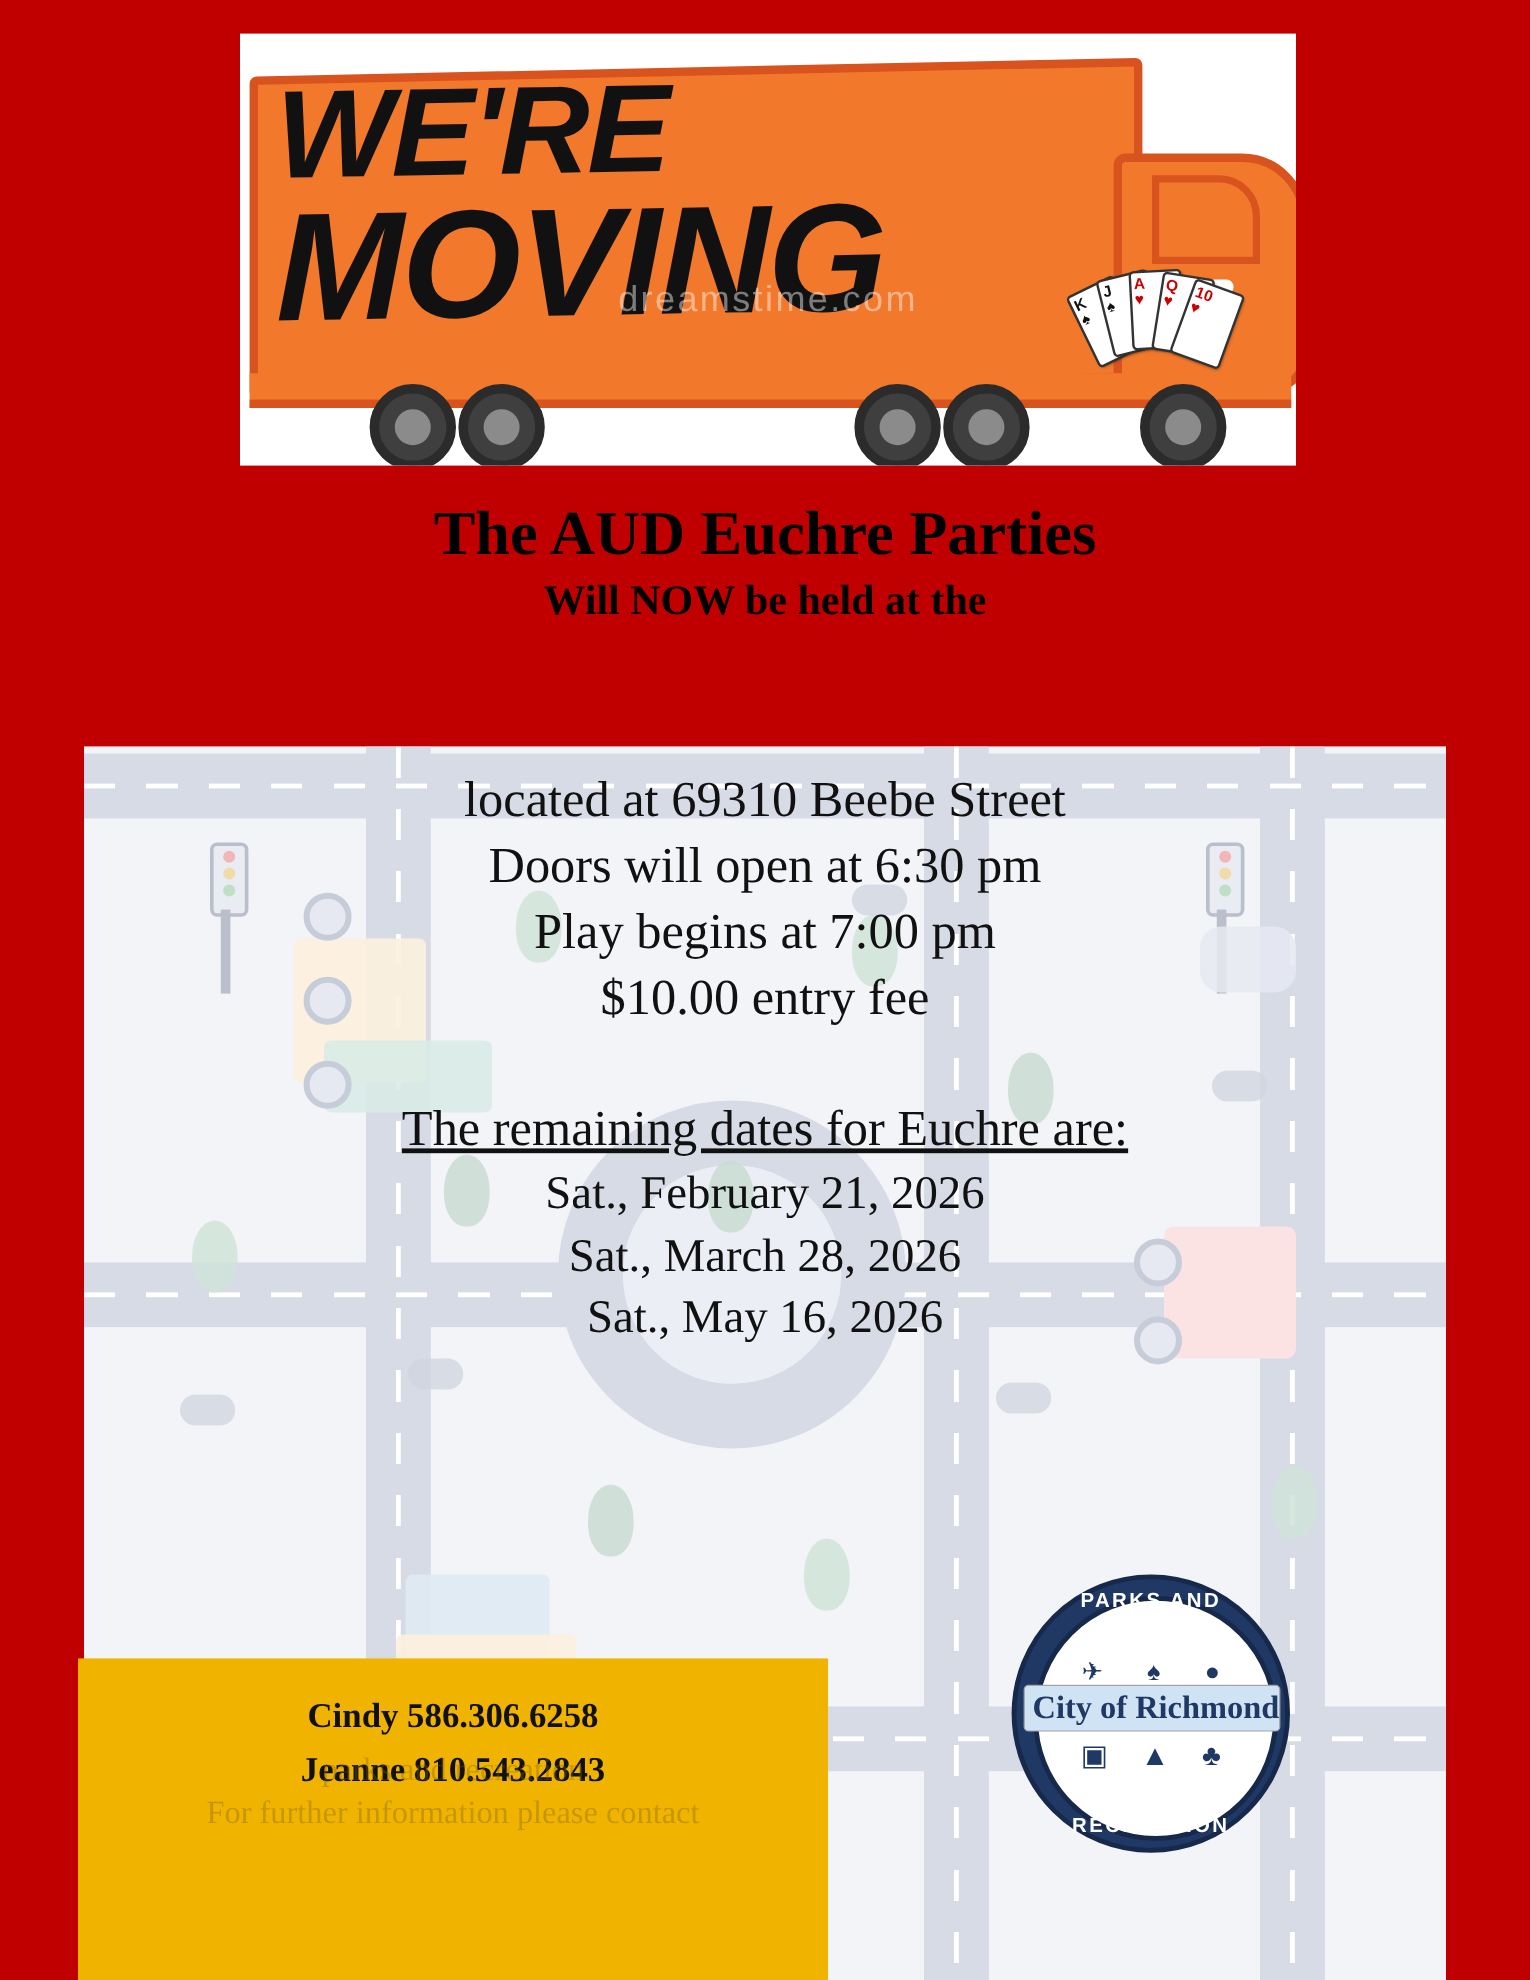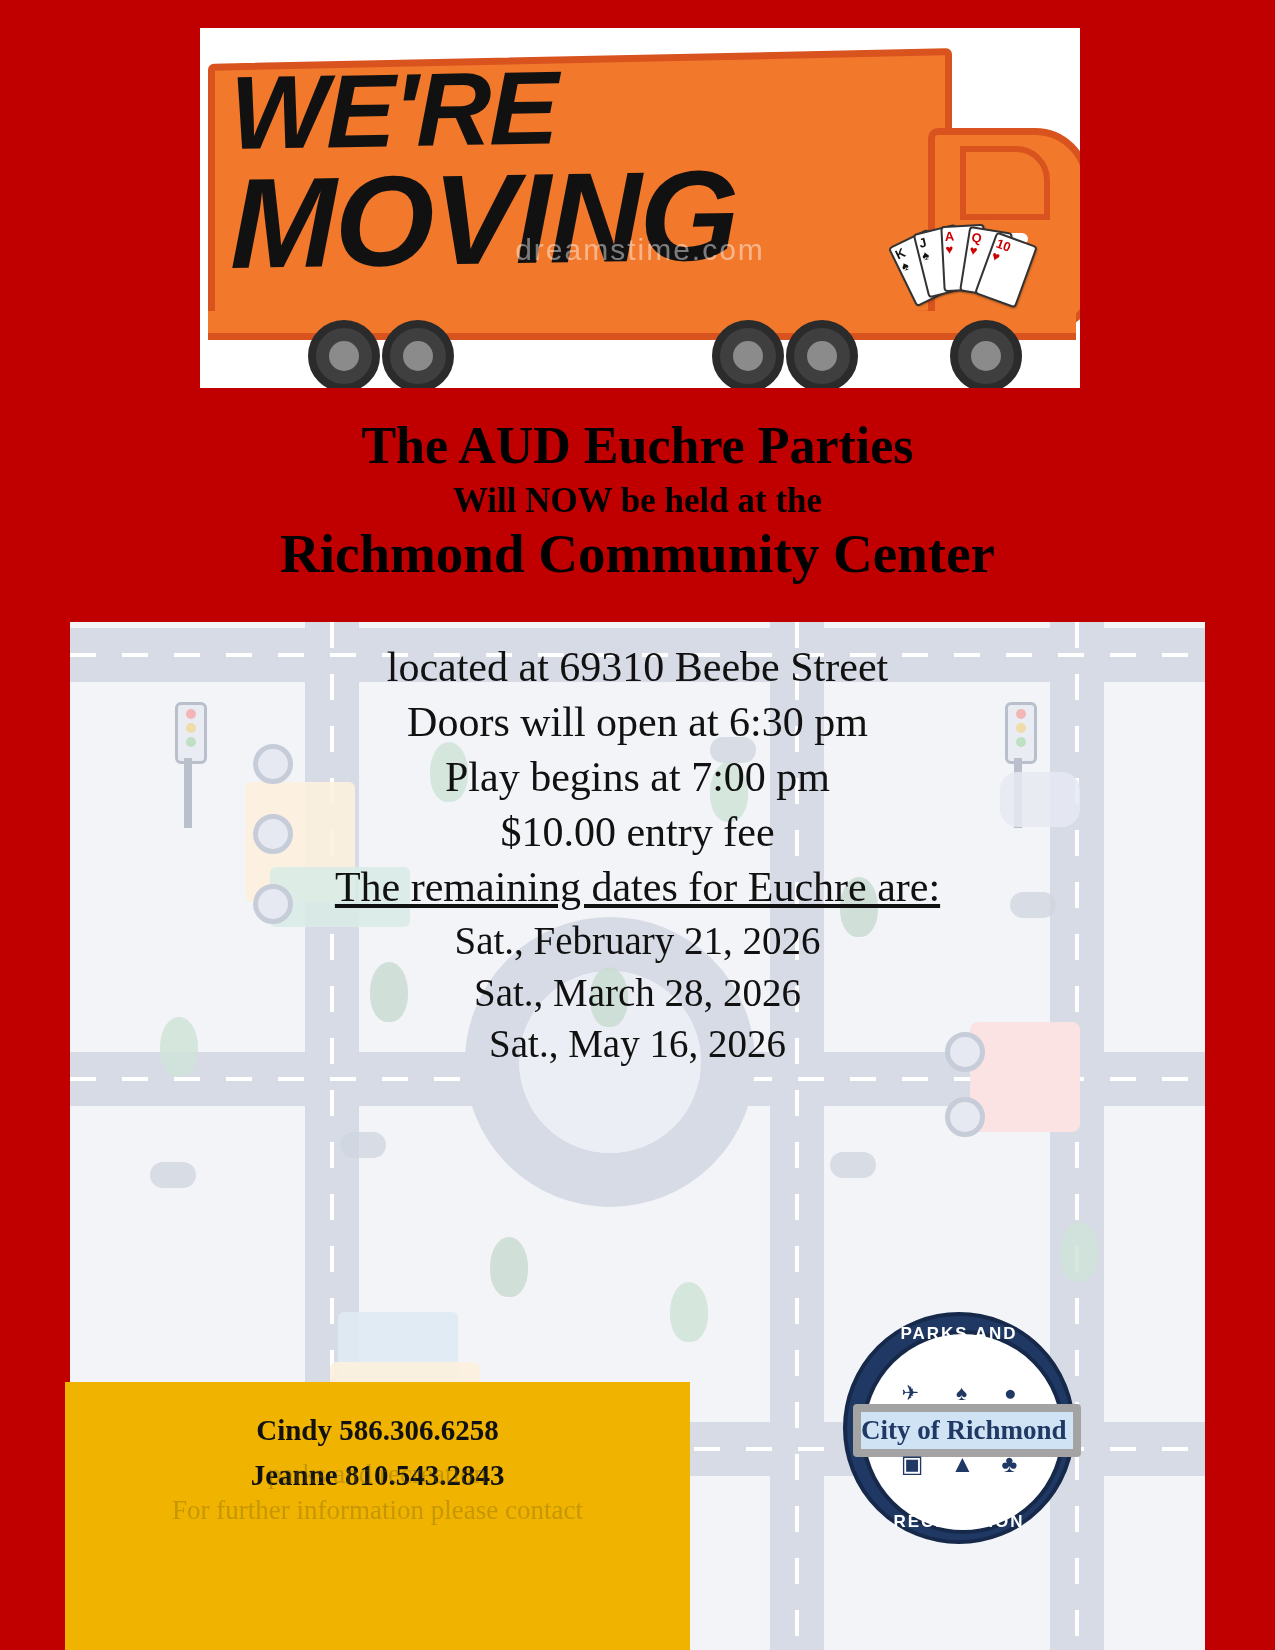--- a/index.html
+++ b/index.html
@@ -329,20 +329,21 @@
     font-family: "Liberation Serif", serif;
   }
   .body-text .line {
     font-size: 42px;
     line-height: 1.31;
     text-align: center;
   }
   .dates-title {
     font-size: 42px;
     text-decoration: underline;
+    margin-top: 54px;
     line-height: 1.3;
   }
   .date-line {
     font-size: 39px;
     line-height: 1.33;
   }
 
   
   .contact {
     position: absolute;
@@ -403,27 +404,27 @@
     font-size: 17px;
     letter-spacing: 2px;
   }
   .seal-band-top { top: 12px; }
   .seal-band-bottom { bottom: 12px; }
   .seal-center {
     position: absolute;
     left: 10px;
     top: 92px;
     width: 212px;
-    text-align: left;
+    text-align: right;
     font-family: "Liberation Serif", serif;
     font-weight: bold;
     font-size: 27px;
     color: #1f3864;
     background: #cfe3f5;
-    border: 8px solid #a3a3a3;
+    border: 1px solid #a3a3a3;
     border-radius: 4px;
     padding: 3px 0;
   }
   .seal-icons {
     position: absolute;
     left: 40px;
     top: 48px;
     width: 152px;
     height: 44px;
     display: flex;
@@ -497,21 +498,20 @@
         </div>
       </div>
 
       <div class="watermark">dreamstime.com</div>
     </div>
   </div>
 
   <div class="headline">
     <div class="h1">The AUD Euchre Parties</div>
     <div class="h2">Will NOW be held at the</div>
-    <div class="h3">Richmond Community Center</div>
   </div>
 
   <div class="body-panel">
     <div class="map-bg">
       <div class="road h" style="top:6px;"></div>
       <div class="road h" style="top:430px;"></div>
       <div class="road h" style="top:800px;"></div>
       <div class="road v" style="left:235px;"></div>
       <div class="road v" style="left:700px;"></div>
       <div class="road v" style="left:980px;"></div>

